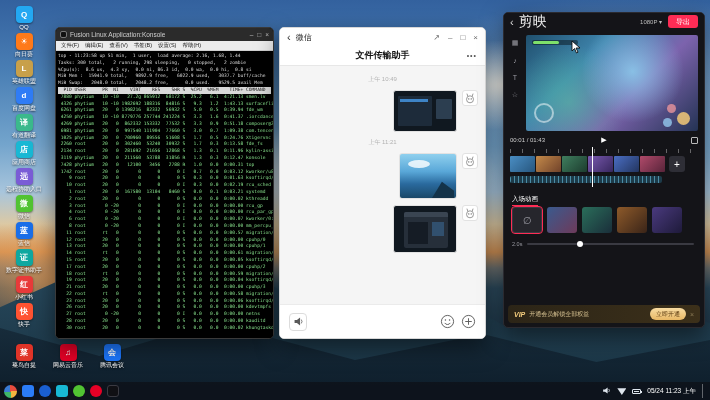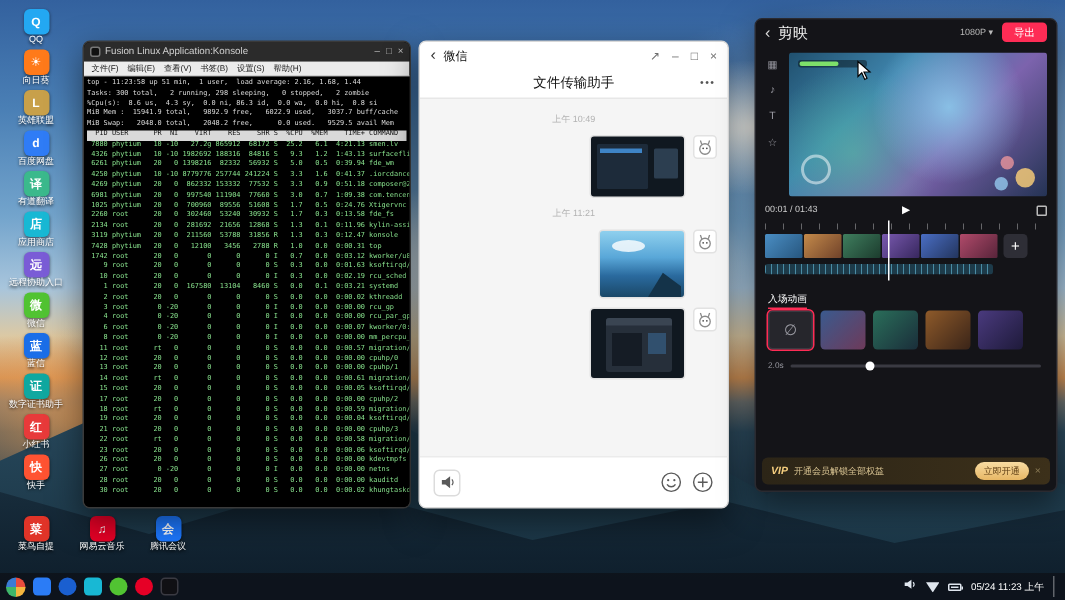--- a/index.html
+++ b/index.html
@@ -47,38 +47,38 @@
   .term-rows{color:#8ae58f}
 
   
   #wechat{left:279px;top:27px;width:207px;height:312px;background:#fff;border:1px solid #d8d8d8}
   .wx-titlebar{height:18px;display:flex;align-items:center;padding:0 7px;gap:5px;background:#fff}
   .wx-back{color:#333;font-size:11px;line-height:10px;cursor:pointer}
   .wx-title{font-size:8px;color:#111}
   .wx-controls{margin-left:auto;display:flex;gap:8px;color:#6f6f6f;font-size:8px}
   .wx-controls span{cursor:pointer}
   .wx-chathead{height:20px;background:#fff;border-bottom:1px solid #e7e7e7;display:flex;align-items:center;justify-content:center;position:relative}
-  .wx-chattitle{font-size:9px;font-weight:normal;color:#111}
+  .wx-chattitle{font-size:9px;font-weight:bold;color:#111}
   .wx-more{position:absolute;right:8px;color:#555;font-size:7px;letter-spacing:1px;cursor:pointer}
   .wx-chat{position:absolute;top:38px;left:0;right:0;bottom:34px;background:#f5f5f5;padding:5px 7px;overflow:hidden}
   .wx-time{text-align:center;color:#b2b2b2;font-size:6px;margin:4px 0}
   .wx-msg{display:flex;justify-content:flex-end;align-items:flex-start;gap:5px;margin:6px 0}
   .wx-thumb{border-radius:3px;border:1px solid #e2e2e2;overflow:hidden;position:relative;background:#101820;cursor:pointer}
   .wx-avatar{width:16px;height:16px;border-radius:3px;background:#fff;border:1px solid #e2e2e2;flex:0 0 auto}
   .wx-inputbar{position:absolute;left:0;right:0;bottom:0;height:34px;background:#fff;border-top:1px solid #ebebeb;
                display:flex;align-items:center;gap:6px;padding:0 9px}
   .wx-voicebtn{width:18px;height:18px;border:1px solid #dcdcdc;border-radius:4px;display:flex;align-items:center;justify-content:center;cursor:pointer}
   .wx-input{flex:1;height:20px;cursor:text}
   .wx-roundicon{width:15px;height:15px;cursor:pointer}
 
   
   #editor{left:503px;top:12px;width:202px;height:316px;background:#141418;border:1px solid #2a2a30;color:#ddd}
   .ed-titlebar{height:17px;display:flex;align-items:center;gap:5px;padding:0 6px;background:#141418}
   .ed-back{color:#ddd;font-size:11px;line-height:10px;cursor:pointer}
-  .ed-title{font-size:10px;color:#eee}
+  .ed-title{font-size:14px;color:#eee}
   .ed-right{margin-left:auto;display:flex;align-items:center;gap:6px}
   .ed-res{font-size:6px;color:#bbb;cursor:pointer}
   .ed-export{background:#fe2c55;color:#fff;border-radius:3px;padding:1.5px 8px;font-size:7px;cursor:pointer}
   .ed-sidetools{position:absolute;left:4px;top:26px;width:14px;display:flex;flex-direction:column;gap:10px;align-items:center;color:#9a9aa2;font-size:7px}
   .ed-sidetools span{cursor:pointer}
   .ed-preview{position:absolute;left:22px;top:22px;right:6px;height:96px;border-radius:2px;overflow:hidden;
     background:
       radial-gradient(circle at 62% 38%, rgba(140,200,235,.9), rgba(140,200,235,0) 42%),
       radial-gradient(circle at 25% 70%, rgba(90,200,160,.5), rgba(90,200,160,0) 40%),
       linear-gradient(135deg,#20506e 0%,#3f85ad 32%,#7c63ad 62%,#243354 100%)}

